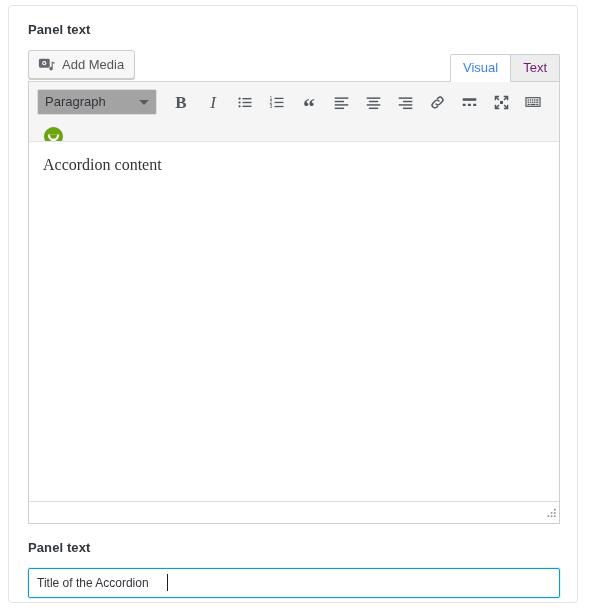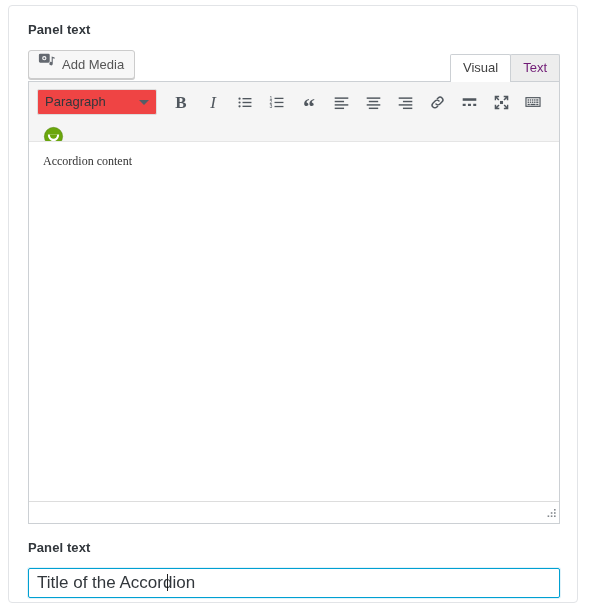--- a/index.html
+++ b/index.html
@@ -48,21 +48,21 @@
     position: relative;
     height: 31px;
   }
   .add-media-btn {
     position: absolute;
     left: 0;
     top: 0;
     height: 29px;
     box-sizing: border-box;
     display: inline-flex;
-    align-items: flex-start;
+    align-items: center;
     gap: 6px;
     padding: 0 10px 0 9px;
     background: #f7f7f7;
     border: 1px solid #ccc;
     border-radius: 3px;
     color: #555;
     font-size: 13px;
     line-height: 27px;
     cursor: pointer;
     box-shadow: 0 1px 0 #ccc;
@@ -88,21 +88,21 @@
     border-bottom: none;
     background: #ededed;
     margin-left: -1px;
     cursor: pointer;
     border-top-left-radius: 2px;
     border-top-right-radius: 2px;
   }
   .editor-tab.active {
     background: #f5f5f5;
     background: #fff;
-    color: #404040;
+    color: #3b82f6;
     position: relative;
     z-index: 3;
   }
 
   
   .editor-wrap {
     position: relative;
     box-sizing: border-box;
     border: 1px solid #ccd0d4;
     background: #fff;
@@ -124,21 +124,21 @@
     gap: 0px;
   }
   .format-select {
     box-sizing: border-box;
     width: 120px;
     height: 26px;
     margin: 2px 8px 2px 2px;
     padding: 0 22px 0 7px;
     border: 1px solid #ddd;
     border-radius: 2px;
-    background: #ef4444;
+    background: #a3a3a3;
     font-size: 13px;
     color: #32373c;
     line-height: 24px;
     position: relative;
     display: inline-block;
     cursor: pointer;
   }
   .format-select .caret {
     position: absolute;
     right: 7px;
@@ -178,21 +178,21 @@
     bottom: 21px;
     background: #fff;
     border-top: 1px solid #e5e5e5;
     padding: 10px 14px;
     box-sizing: border-box;
     overflow: hidden;
   }
   .editor-content p {
     margin: 0;
     font-family: "Liberation Serif", serif;
-    font-size: 12px;
+    font-size: 16px;
     line-height: 1.6;
     color: #333;
   }
   .editor-statusbar {
     position: absolute;
     left: 0;
     right: 0;
     bottom: 0;
     height: 21px;
     background: #fff;
@@ -209,21 +209,21 @@
 
   
   .text-input {
     box-sizing: border-box;
     width: 532px;
     height: 30px;
     border: 1px solid #00a0d2;
     border-radius: 2px;
     background: #fff;
     padding: 0 8px;
-    font-size: 17px;
+    font-size: 12px;
     color: #32373c;
     outline: none;
     box-shadow: 0 0 0 1px rgba(0,160,210,0.12);
   }
   .input-shell {
     position: relative;
     display: inline-block;
   }
   .caret-bar {
     position: absolute;

